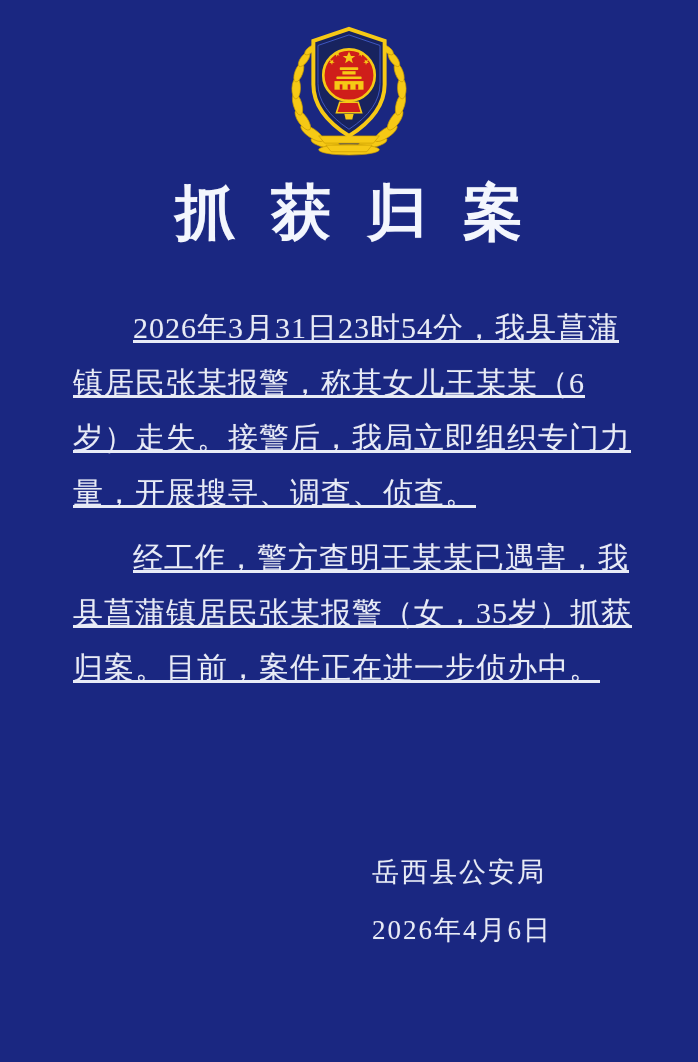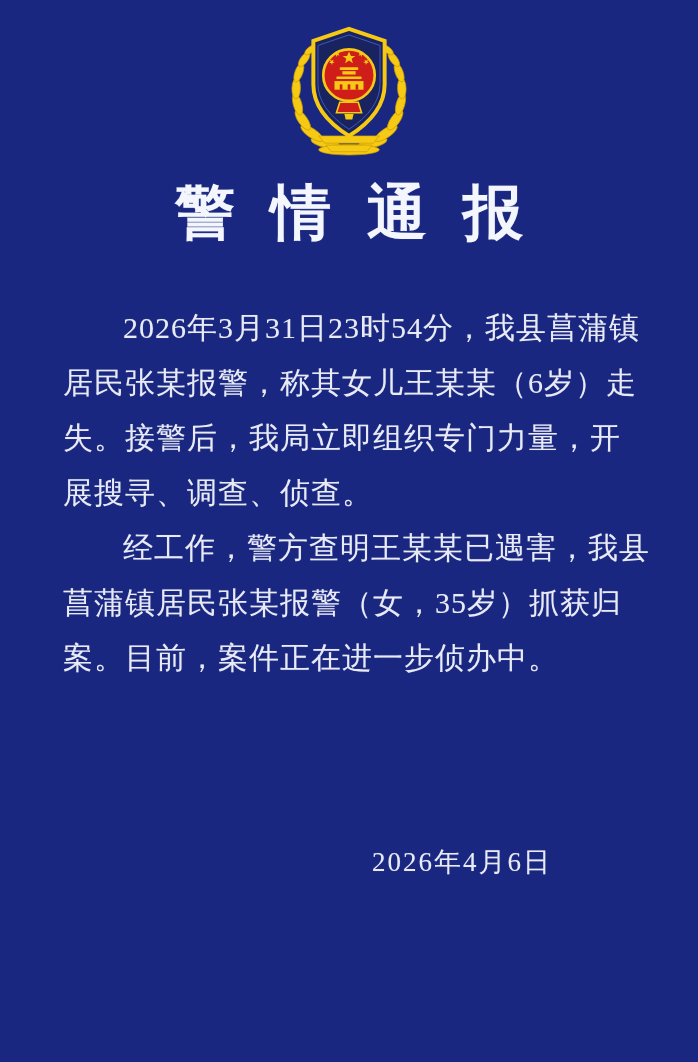--- a/index.html
+++ b/index.html
@@ -31,21 +31,21 @@
   }
   .notice-body {
     margin-top: 50px;
     padding: 0 48px 0 63px;
     font-size: 30px;
     line-height: 55px;
     color: #e8ebf6;
     letter-spacing: 1px;
     text-shadow: 0 0 1px rgba(255,255,255,0.25);
   }
-  .notice-body p { margin: 0; text-indent: 2em; }
+  .notice-body p { margin: 10px; text-indent: 2em; text-decoration: underline; }
   .signature {
     margin-top: 148px;
     margin-left: 372px;
     font-size: 27px;
     line-height: 58px;
     color: #e8ebf6;
     letter-spacing: 2px;
     text-shadow: 0 0 1px rgba(255,255,255,0.25);
   }
 </style>
@@ -96,24 +96,25 @@
         <rect x="86" y="88" width="4" height="8"></rect>
         <rect x="98" y="88" width="4" height="8"></rect>
         <rect x="110" y="88" width="4" height="8"></rect>
       </g>
 
       <path d="M86,115 L114,115 L119,131 L81,131 Z" fill="#cf1e1a" stroke="#f6c915" stroke-width="2.5"></path>
       <path d="M93,133 L107,133 L105,141 L95,141 Z" fill="#f6c915"></path>
     </svg>
   </div>
 
-  <h1 class="title">警情通报</h1>
+  <h1 class="title">抓获归案</h1>
 
   <div class="notice-body">
     <p>2026年3月31日23时54分，我县菖蒲镇居民张某报警，称其女儿王某某（6岁）走失。接警后，我局立即组织专门力量，开展搜寻、调查、侦查。</p>
     <p>经工作，警方查明王某某已遇害，我县菖蒲镇居民张某报警（女，35岁）抓获归案。目前，案件正在进一步侦办中。</p>
   </div>
 
   <div class="signature">
+    <div>岳西县公安局</div>
     <div>2026年4月6日</div>
   </div>
 
 </div>
 
 </body></html>

